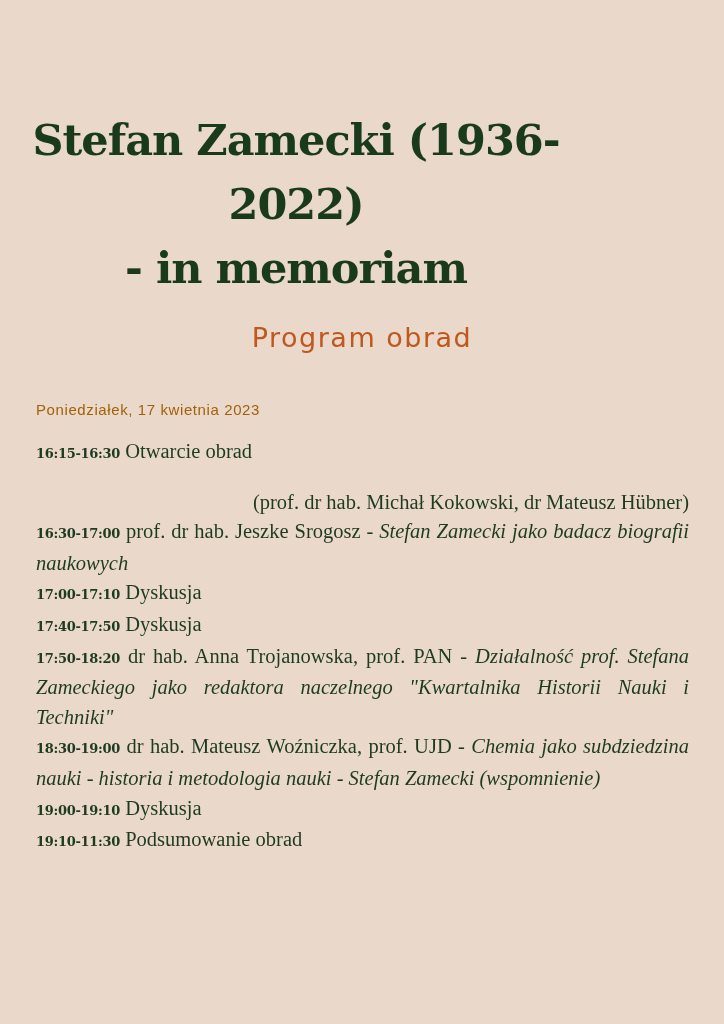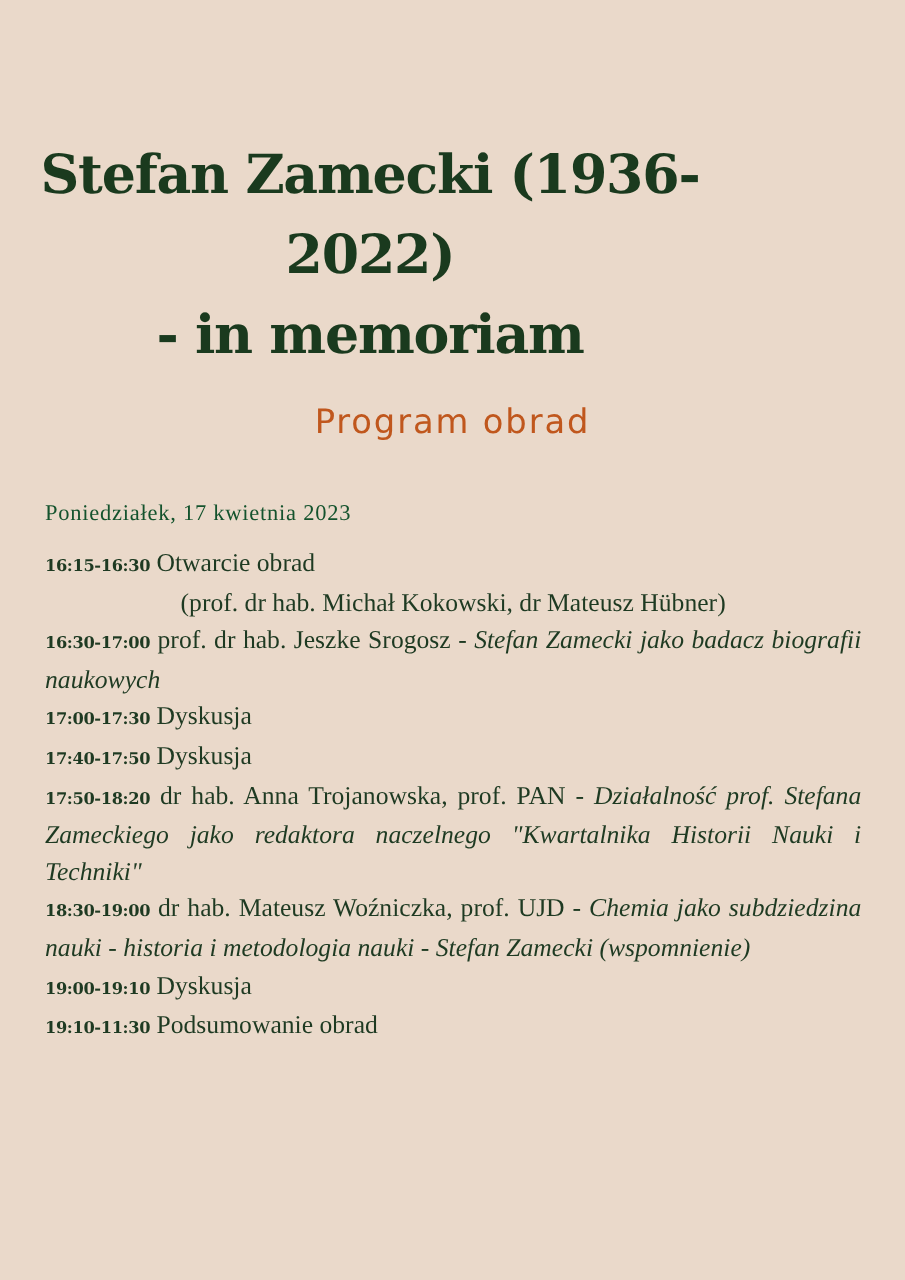--- a/index.html
+++ b/index.html
@@ -45,23 +45,23 @@
       font-size: 27px;
       letter-spacing: 1.5px;
       line-height: 40px;
       margin: 0;
       font-weight: normal;
     }
     .date {
       position: absolute;
       left: 36px;
       top: 397px;
-      font-family: Liberation Serif, serif;
-      color: #14532d;
-      font-size: 18px;
+      font-family: Liberation Sans, sans-serif;
+      color: #a16207;
+      font-size: 15px;
       letter-spacing: 0.6px;
       line-height: 26px;
       margin: 0;
       font-weight: normal;
     }
     .program {
       position: absolute;
       left: 36px;
       top: 437px;
       width: 653px;
@@ -79,21 +79,21 @@
       padding: 0;
     }
     .time {
       font-family: "DejaVu Serif", serif;
       font-weight: bold;
       font-size: 13px;
       letter-spacing: -0.3px;
     }
     .speaker { }
     .topic { font-style: italic; }
-    .note { display: block; text-align: center; }
+    .note { display: block; text-align: right; margin-top: 19px; }
   </style>
 </head>
 <body>
 
 <div class="page">
   <h1 class="title">
     <span class="line">Stefan Zamecki (1936-2022)</span>
     <span class="line">- in memoriam</span>
   </h1>
 
@@ -105,21 +105,21 @@
     <li class="item">
       <span class="time">16:15-16:30</span>
       <span class="speaker">Otwarcie obrad</span>
       <span class="note">(prof. dr hab. Michał Kokowski, dr Mateusz Hübner)</span>
     </li>
     <li class="item">
       <span class="time">16:30-17:00</span>
       <span class="speaker">prof. dr hab. Jeszke Srogosz</span><span class="sep"> - </span><span class="topic">Stefan Zamecki jako badacz biografii naukowych</span>
     </li>
     <li class="item">
-      <span class="time">17:00-17:30</span>
+      <span class="time">17:00-17:10</span>
       <span class="speaker">Dyskusja</span>
     </li>
     <li class="item">
       <span class="time">17:40-17:50</span>
       <span class="speaker">Dyskusja</span>
     </li>
     <li class="item">
       <span class="time">17:50-18:20</span>
       <span class="speaker">dr hab. Anna Trojanowska, prof. PAN</span><span class="sep"> - </span><span class="topic">Działalność prof. Stefana Zameckiego jako redaktora naczelnego "Kwartalnika Historii Nauki i Techniki"</span>
     </li>

